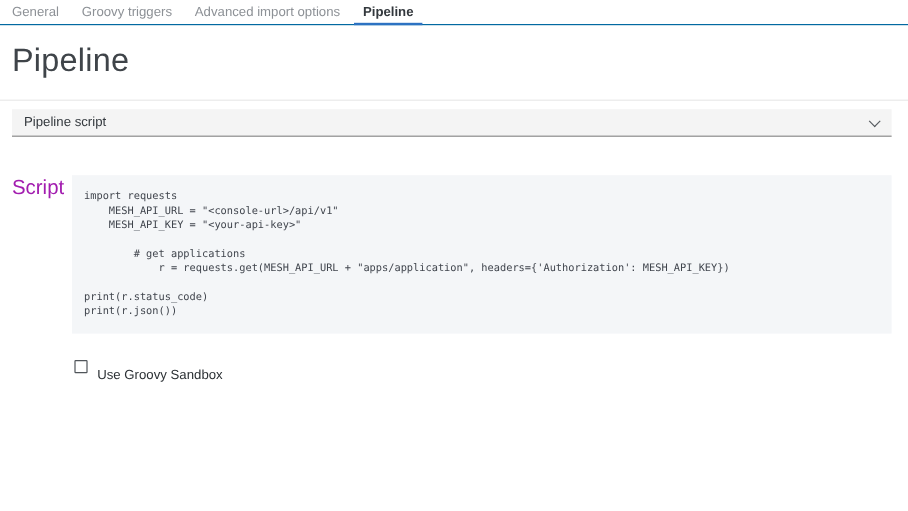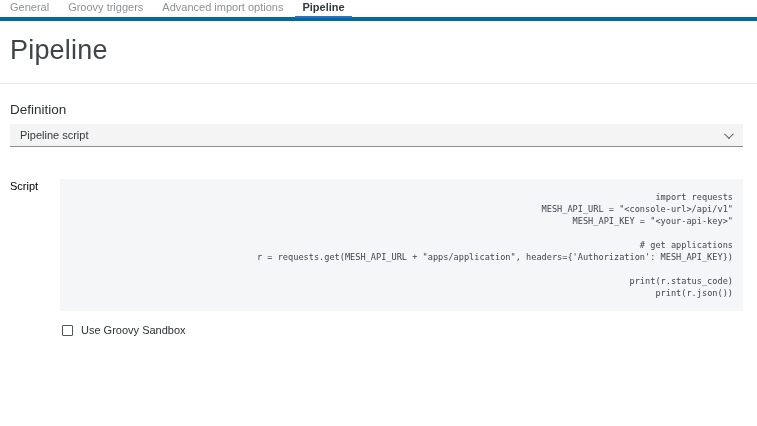--- a/index.html
+++ b/index.html
@@ -16,21 +16,21 @@
     overflow: hidden;
   }
 
   
   .tabbar {
     display: flex;
     align-items: flex-end;
     gap: 19px;
     padding: 0 0 0 10px;
     height: 21px;
-    border-bottom: 4px solid #0369a1;
+    border-bottom: 1px solid #0369a1;
   }
   .tab {
     position: relative;
     font-size: 11px;
     line-height: 20px;
     color: #8d9196;
     white-space: nowrap;
     cursor: pointer;
   }
   .tab.active {
@@ -94,33 +94,32 @@
   }
 
   
   .script-row {
     display: flex;
     align-items: flex-start;
     margin: 32px 14px 0 10px;
   }
   .script-label {
     width: 50px;
-    font-size: 11px;
+    font-size: 17px;
     font-weight: 400;
-    color: #000000;
+    color: #a21caf;
     padding-top: 1px;
     flex: none;
   }
   .code-editor {
     flex: 1;
     background: var(--code-bg);
     padding: 12px 10px;
     min-height: 132px;
     cursor: text;
-    text-align: right;
   }
   .code-editor pre {
     font-family: "DejaVu Sans Mono", "Liberation Mono", monospace;
     font-size: 8.6px;
     line-height: 12px;
     color: #40454d;
     white-space: pre;
   }
 
   
@@ -134,38 +133,38 @@
     border: 1px solid #50555a;
     border-radius: 1px;
     background: #ffffff;
     cursor: pointer;
     flex: none;
   }
   .checkbox-label {
     margin-left: 8px;
     font-size: 11px;
     color: #2b3034;
+    margin-top: 16px;
   }
 </style>
 </head>
 <body>
 
 <div class="tabbar">
   <div class="tab">General</div>
   <div class="tab">Groovy triggers</div>
   <div class="tab">Advanced import options</div>
   <div class="tab active">Pipeline</div>
 </div>
 
 <h1 class="page-title">Pipeline</h1>
 
 <hr class="divider">
 
 <div>
-  <div class="section-heading">Definition</div>
   <div class="dropdown">
     <span class="dropdown-value">Pipeline script</span>
     <span class="chevron"></span>
   </div>
 </div>
 
 <div class="script-row">
   <div class="script-label">Script</div>
   <div class="code-editor">
     <pre>import requests

